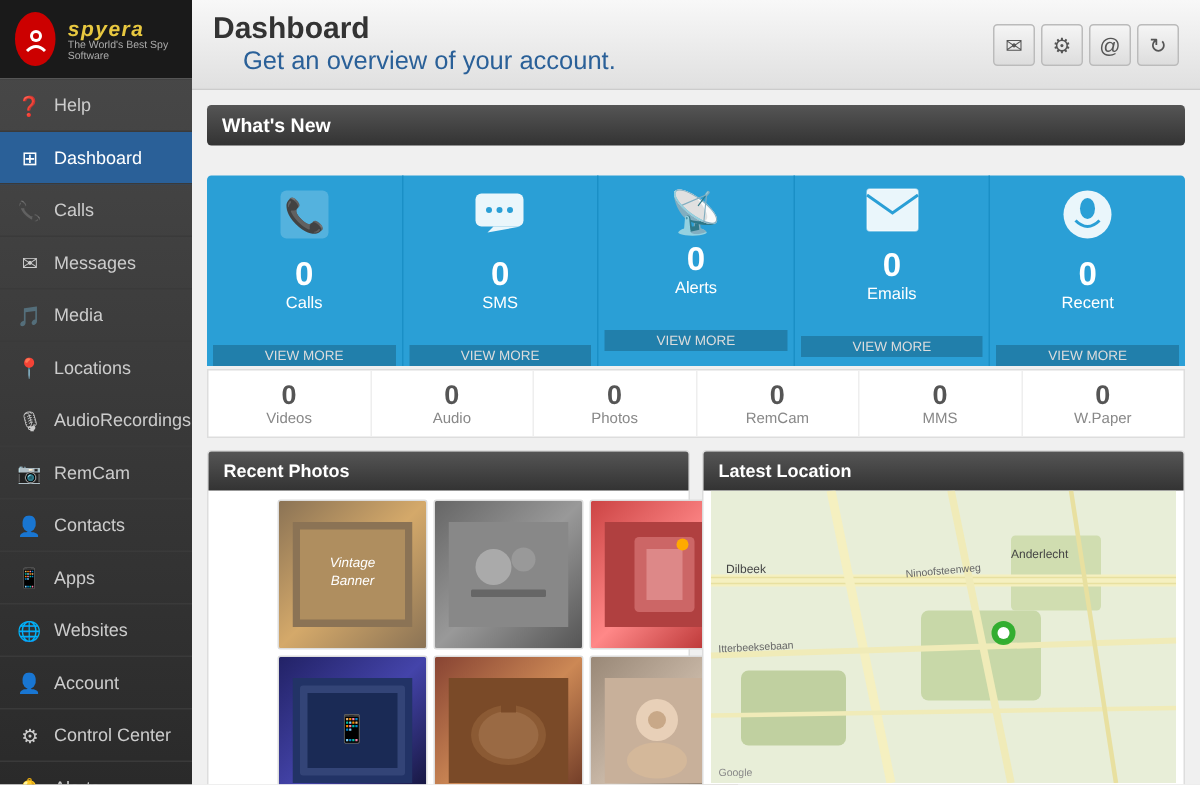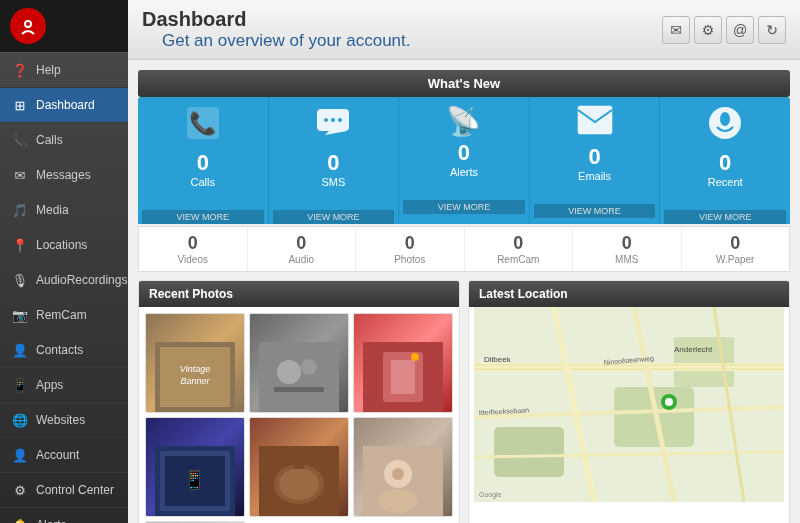--- a/index.html
+++ b/index.html
@@ -74,23 +74,22 @@
       cursor: pointer; font-size: 14px; color: #555;
     }
 
     
     #content { flex: 1; padding: 10px; overflow: hidden; }
 
     
     #whats-new {
       background: linear-gradient(to bottom, #555, #333);
       padding: 6px 10px;
-      margin-bottom: 0;
+      margin-bottom: 20px;
       border-radius: 3px;
-      text-align: center;
     }
     #whats-new-title { color: white; font-size: 13px; font-weight: bold; }
     #whats-new-sub { color: #4ab8e8; font-size: 10px; }
 
     
     #stats-blue {
       display: flex;
       background: #2a9fd6;
       margin-bottom: 2px;
       border-radius: 3px 3px 0 0;
@@ -168,22 +167,22 @@
       display: grid;
       grid-template-columns: repeat(3, 1fr);
       gap: 4px;
     }
     .photo-thumb {
       width: 100%;
       aspect-ratio: 1;
       background: #ccc;
       border: 1px solid #ddd;
       border-radius: 2px;
-      display: flex; align-items: flex-end; justify-content: center;
-      font-size: 9px; color: #666; overflow: hidden;
+      display: flex; align-items: center; justify-content: center;
+      font-size: 9px; color: #666; overflow: hidden; margin-left: 40px;
     }
 
     
     .photo-1 { background: linear-gradient(135deg, #8B7355 0%, #d4a96a 50%, #8B7355 100%); }
     .photo-2 { background: linear-gradient(135deg, #666 0%, #999 50%, #555 100%); }
     .photo-3 { background: linear-gradient(135deg, #c44 0%, #f88 50%, #a22 100%); }
     .photo-4 { background: linear-gradient(135deg, #226 0%, #44a 50%, #113 100%); }
     .photo-5 { background: linear-gradient(135deg, #843 0%, #c85 50%, #632 100%); }
     .photo-6 { background: linear-gradient(135deg, #987 0%, #cba 50%, #765 100%); }
     .photo-7 { background: linear-gradient(135deg, #bbb 0%, #ddd 50%, #999 100%); }
@@ -209,20 +208,24 @@
 <div id="sidebar">
   <div id="logo-area">
     <div id="logo-icon">
       <svg width="24" height="24" viewBox="0 0 24 24">
         <circle cx="12" cy="12" r="11" fill="#cc0000"></circle>
         <circle cx="12" cy="10" r="4" fill="white"></circle>
         <circle cx="12" cy="10" r="2" fill="#cc0000"></circle>
         <path d="M6 20 Q12 14 18 20" stroke="white" stroke-width="2" fill="none"></path>
       </svg>
     </div>
+    <div id="logo-text-area">
+      <span id="logo-main" style="color:#e8c840;font-weight:bold;font-size:14px;letter-spacing:1px;text-transform:lowercase;font-style:italic;">spyera</span>
+      <span id="logo-sub" style="color:#aaa;font-size:7px;">The World's Best Spy Software</span>
+    </div>
   </div>
 
   <div class="sidebar-item">
     <span class="sidebar-icon">❓</span>
     <span>Help</span>
   </div>
   <div class="sidebar-item active">
     <span class="sidebar-icon">⊞</span>
     <span>Dashboard</span>
   </div>

